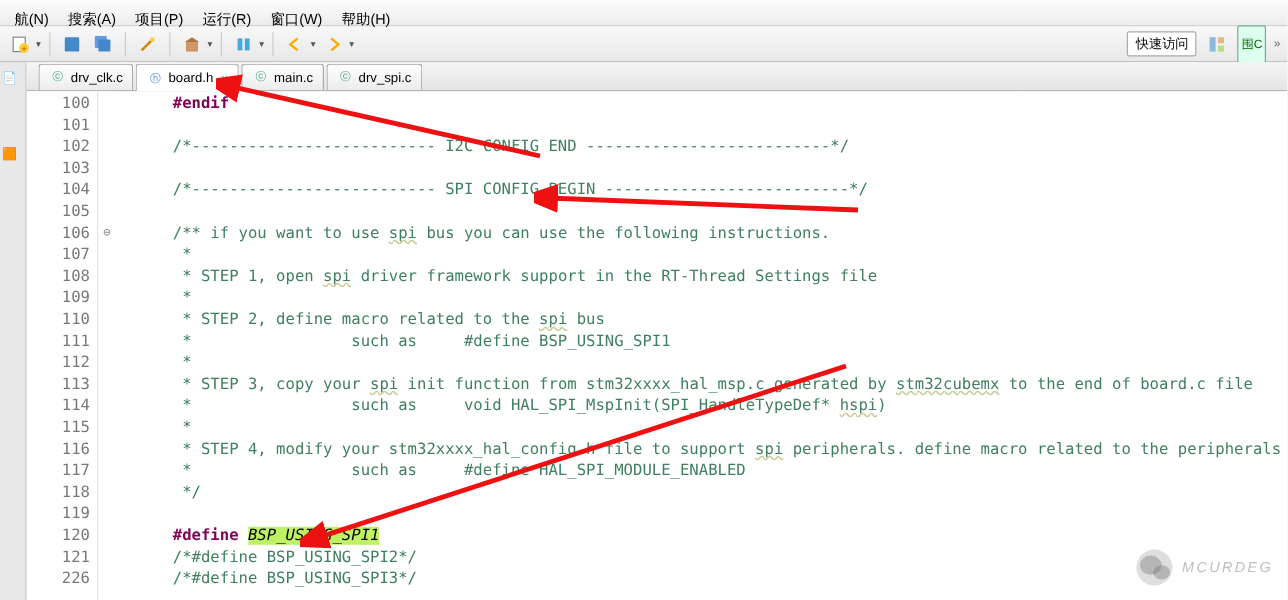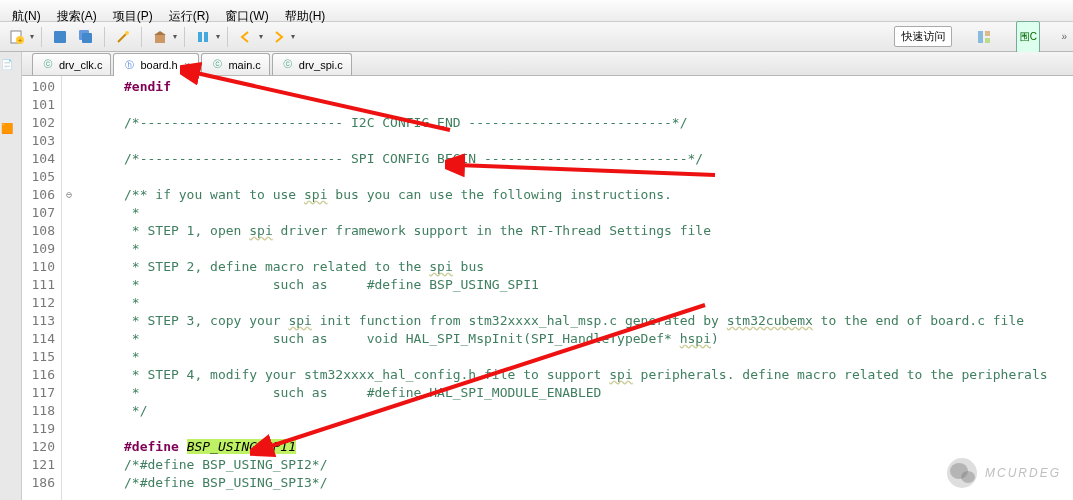--- a/index.html
+++ b/index.html
@@ -4,36 +4,36 @@
 <style>
 * { margin: 0; padding: 0; box-sizing: border-box; }
 body { font-family: "Microsoft YaHei", Arial, sans-serif; font-size: 12px; background: #f0f0f0; width: 1073px; height: 500px; overflow: hidden; position: relative; }
 .menubar { background: linear-gradient(#fdfdfd, #ececec); border-bottom: 1px solid #ccc; height: 22px; display: flex; align-items: center; padding: 0 4px; }
 .menubar span { padding: 2px 8px; cursor: default; margin-top: 12px; }
 .toolbar { background: linear-gradient(#f8f8f8, #e8e8e8); border-bottom: 1px solid #b8b8b8; height: 30px; display: flex; align-items: center; padding: 0 6px; justify-content: space-between; }
 .toolbar-left { display: flex; align-items: center; gap: 4px; }
 .tb-btn { width: 22px; height: 22px; display: flex; align-items: center; justify-content: center; border: 1px solid transparent; border-radius: 2px; }
 .tb-sep { width: 1px; height: 20px; background: #ccc; margin: 0 3px; }
 .tb-drop { font-size: 8px; color: #555; margin-left: -2px; }
-.toolbar-right { display: flex; align-items: center; gap: 21px; text-align: center; }
+.toolbar-right { display: flex; align-items: center; gap: 6px; text-align: center; }
 .quick-access { border: 1px solid #aaa; background: #fff; padding: 2px 6px; font-size: 11px; border-radius: 2px; }
 .tb-icon-box { width: 24px; height: 32px; border: 1px solid #7a9; background: #dfe; display: flex; align-items: center; justify-content: center; font-size: 10px; color: #060; border-radius: 2px; }
 .main-area { display: flex; height: calc(100% - 52px); }
 .gutter-left { width: 22px; background: #e8e8e8; border-right: 1px solid #ccc; position: relative; }
 .gutter-left .gtab { writing-mode: vertical-rl; font-size: 10px; padding: 6px 2px; text-align: center; }
 .editor-wrap { flex: 1; background: #fff; display: flex; flex-direction: column; }
 .tabbar { height: 24px; background: linear-gradient(#f5f5f5, #e5e5e5); border-bottom: 1px solid #b8b8b8; display: flex; align-items: flex-end; padding-left: 10px; gap: 2px; }
 .tab { height: 22px; border: 1px solid #aaa; border-bottom: none; border-radius: 3px 3px 0 0; background: linear-gradient(#fefefe, #ececec); display: flex; align-items: center; padding: 0 8px; gap: 4px; font-size: 11px; position: relative; }
 .tab.active { background: #fff; height: 23px; margin-bottom: -1px; }
 .tab-icon { width: 14px; height: 14px; display: flex; align-items: center; justify-content: center; font-size: 9px; }
 .tab-icon.c { color: #5a8; }
 .tab-icon.h { color: #58d; }
 .tab-close { font-size: 8px; color: #888; margin-left: 2px; }
 .code-area { flex: 1; display: flex; font-family: Consolas, monospace; font-size: 13px; line-height: 18px; overflow: hidden; }
-.lineno { width: 40px; text-align: right; color: #787878; background: #fff; padding-right: 6px; border-right: 1px solid #ddd; padding-top: 2px; }
+.lineno { width: 60px; text-align: right; color: #787878; background: #fff; padding-right: 6px; border-right: 1px solid #ddd; padding-top: 2px; }
 .lineno div { height: 18px; }
 .fold-gutter { width: 14px; background: #fff; padding-top: 2px; }
 .fold-gutter div { height: 18px; text-align: center; font-size: 10px; color: #888; }
 .code { flex: 1; padding-top: 2px; padding-left: 4px; white-space: pre; }
 .code div { height: 18px; margin-left: 44px; }
 .kw-pp { color: #7f0055; font-weight: bold; }
 .comment { color: #3f7f5f; }
 .squiggle { text-decoration: underline wavy #cc9; text-decoration-skip-ink: none; }
 .hl { background: #bef264; font-style: italic; }
 svg.arrow { position: absolute; pointer-events: none; }
@@ -170,21 +170,21 @@
           <div>112</div>
           <div>113</div>
           <div>114</div>
           <div>115</div>
           <div>116</div>
           <div>117</div>
           <div>118</div>
           <div>119</div>
           <div>120</div>
           <div>121</div>
-          <div>186</div>
+          <div>226</div>
         </div>
       <div class="fold-gutter" id="foldg">
           <div></div>
           <div></div>
           <div></div>
           <div></div>
           <div></div>
           <div></div>
           <div>⊖</div>
           <div></div>

